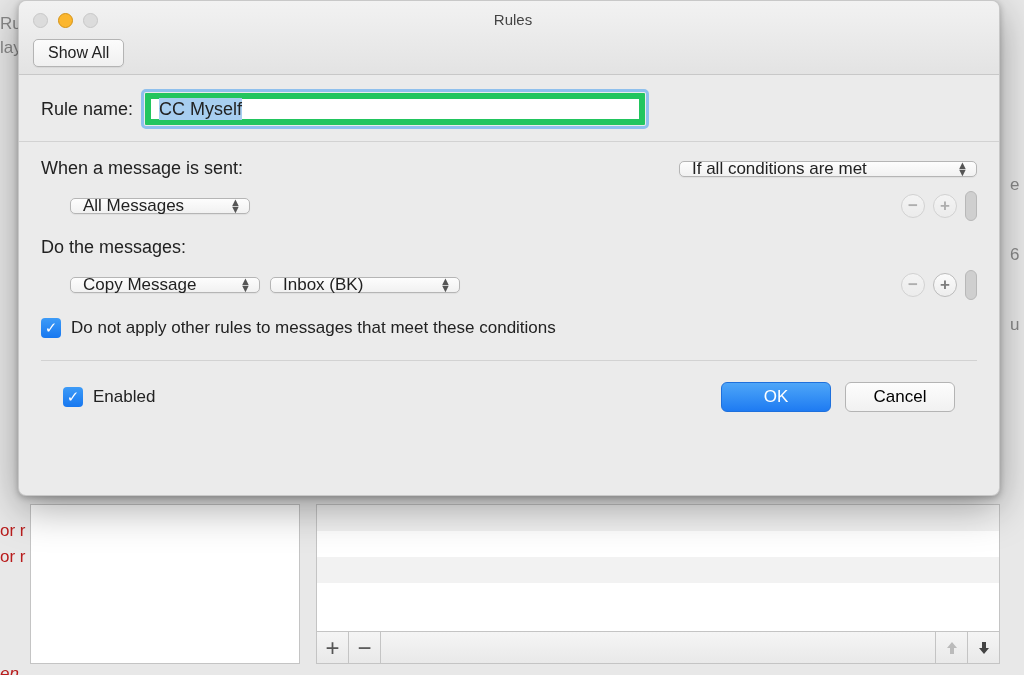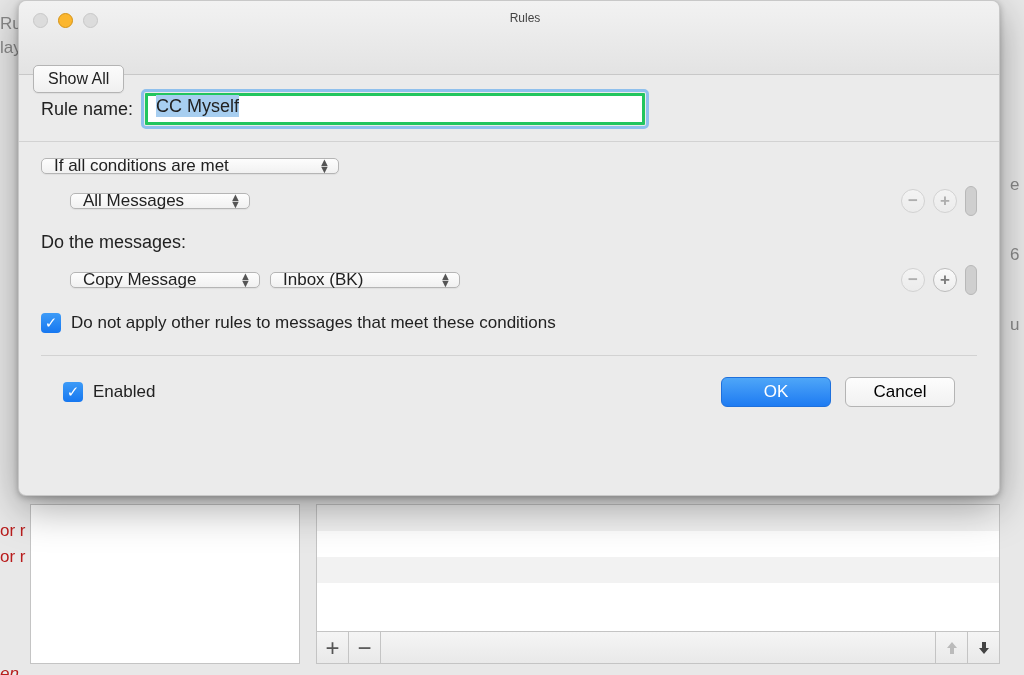--- a/index.html
+++ b/index.html
@@ -66,60 +66,59 @@
       width: 15px;
       height: 15px;
       border-radius: 50%;
     }
     .tl-close { background: #dcdcdc; border: 1px solid #c8c8c8; }
     .tl-min { background: #fbb62e; border: 1px solid #d59316; }
     .tl-zoom { background: #dcdcdc; border: 1px solid #c8c8c8; }
     .window-title {
       position: absolute;
       top: 10px;
-      left: 16px;
+      left: 4px;
       width: 100%;
       text-align: center;
-      font-size: 12px;
+      font-size: 15px;
       color: #444;
     }
     .toolbar-btn {
       position: absolute;
       left: 14px;
       top: 38px;
       height: 28px;
       padding: 0 14px;
       background: linear-gradient(#fcfcfc, #f0f0f0);
       border: 1px solid #b4b4b4;
       border-radius: 5px;
       font-size: 16px;
       color: #222;
       box-shadow: 0 1px 1px rgba(0,0,0,0.06);
-      margin-top: 26px;
     }
     .content {
       flex: 1;
       padding: 18px 22px 0 22px;
       display: flex;
       flex-direction: column;
     }
     .row-name {
       display: flex;
       align-items: center;
       gap: 12px;
       margin-bottom: 16px;
     }
     .row-name label {
       font-size: 18px;
       white-space: nowrap;
     }
     .name-input {
       width: 500px;
       height: 32px;
-      border: 3px solid #22c55e;
+      border: 6px solid #22c55e;
       border-radius: 1px;
       padding: 0 8px;
       font-size: 18px;
       outline: 3px solid #8fc0ed;
       outline-offset: 1px;
       background: #fff;
     }
     .name-input .selected {
       background: #a7cef0;
       padding: 1px 0;
@@ -379,20 +378,21 @@
   <div class="content">
 
     <div class="row-name">
       <label>Rule name:</label>
       <div class="name-input"><span class="selected">CC Myself</span></div>
     </div>
 
     <div class="divider"></div>
 
     <div class="section-row">
+      <div class="section-label">When a message is sent:</div>
       <div class="mac-select wide">
         <span>If all conditions are met</span>
         <span class="stepper-arrows">
             <span>▲</span>
             <span>▼</span>
           </span>
       </div>
     </div>
 
     <div class="cond-row">

